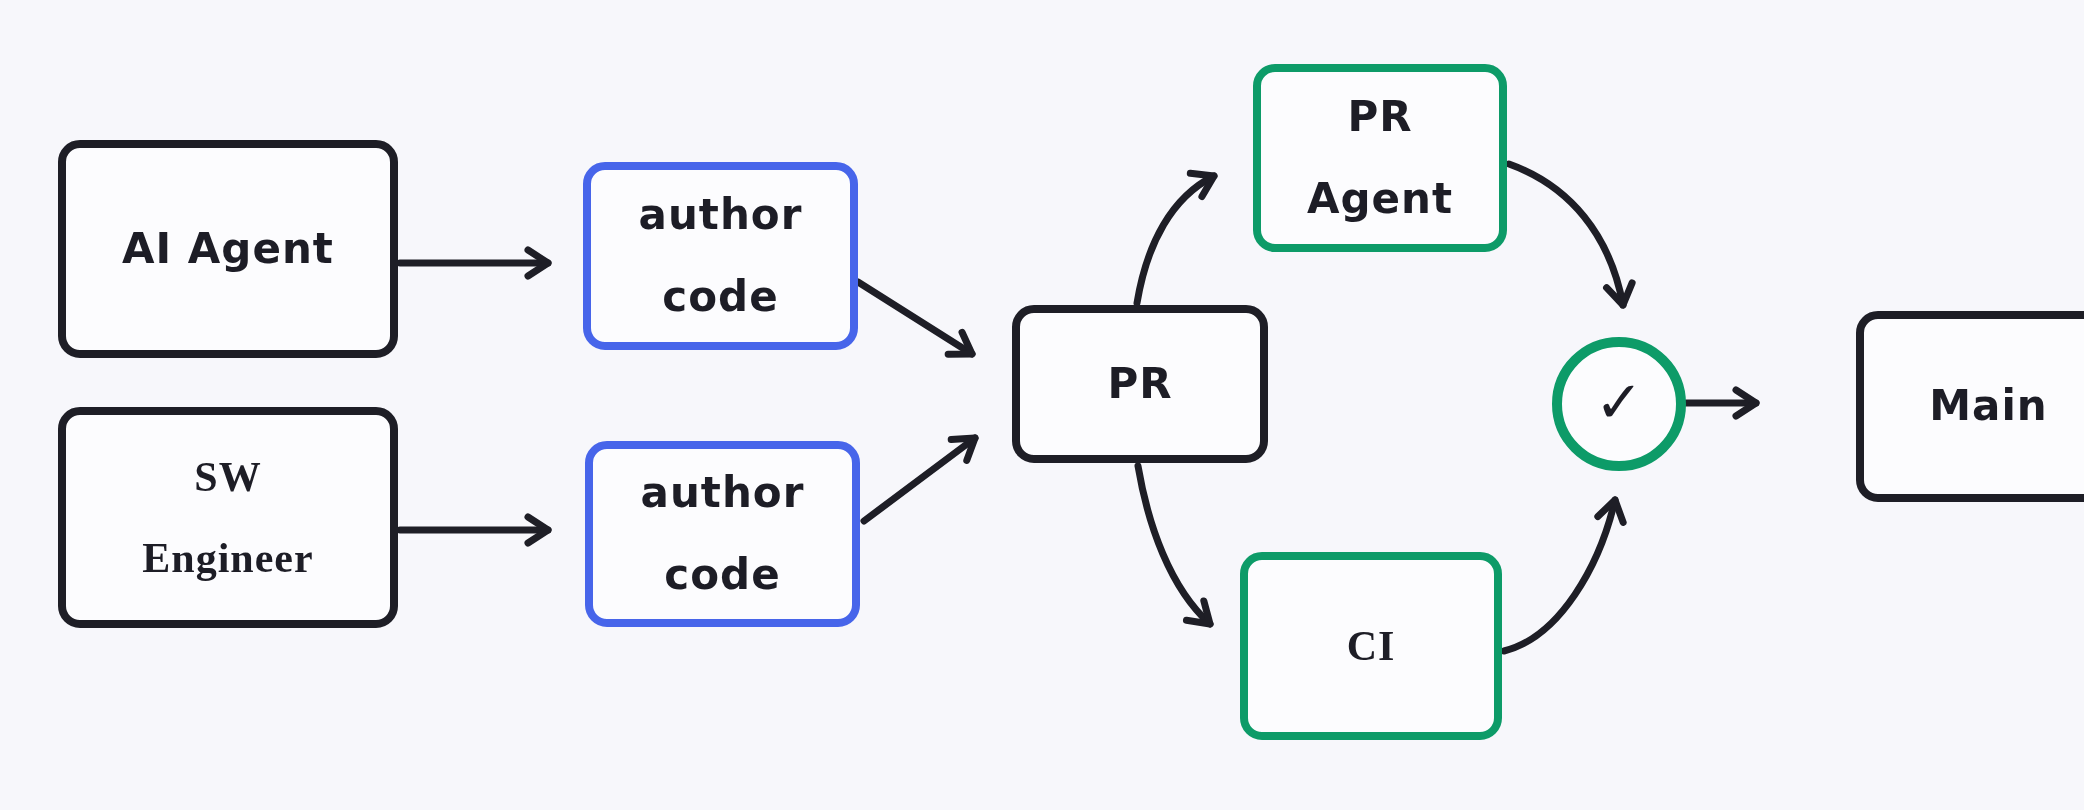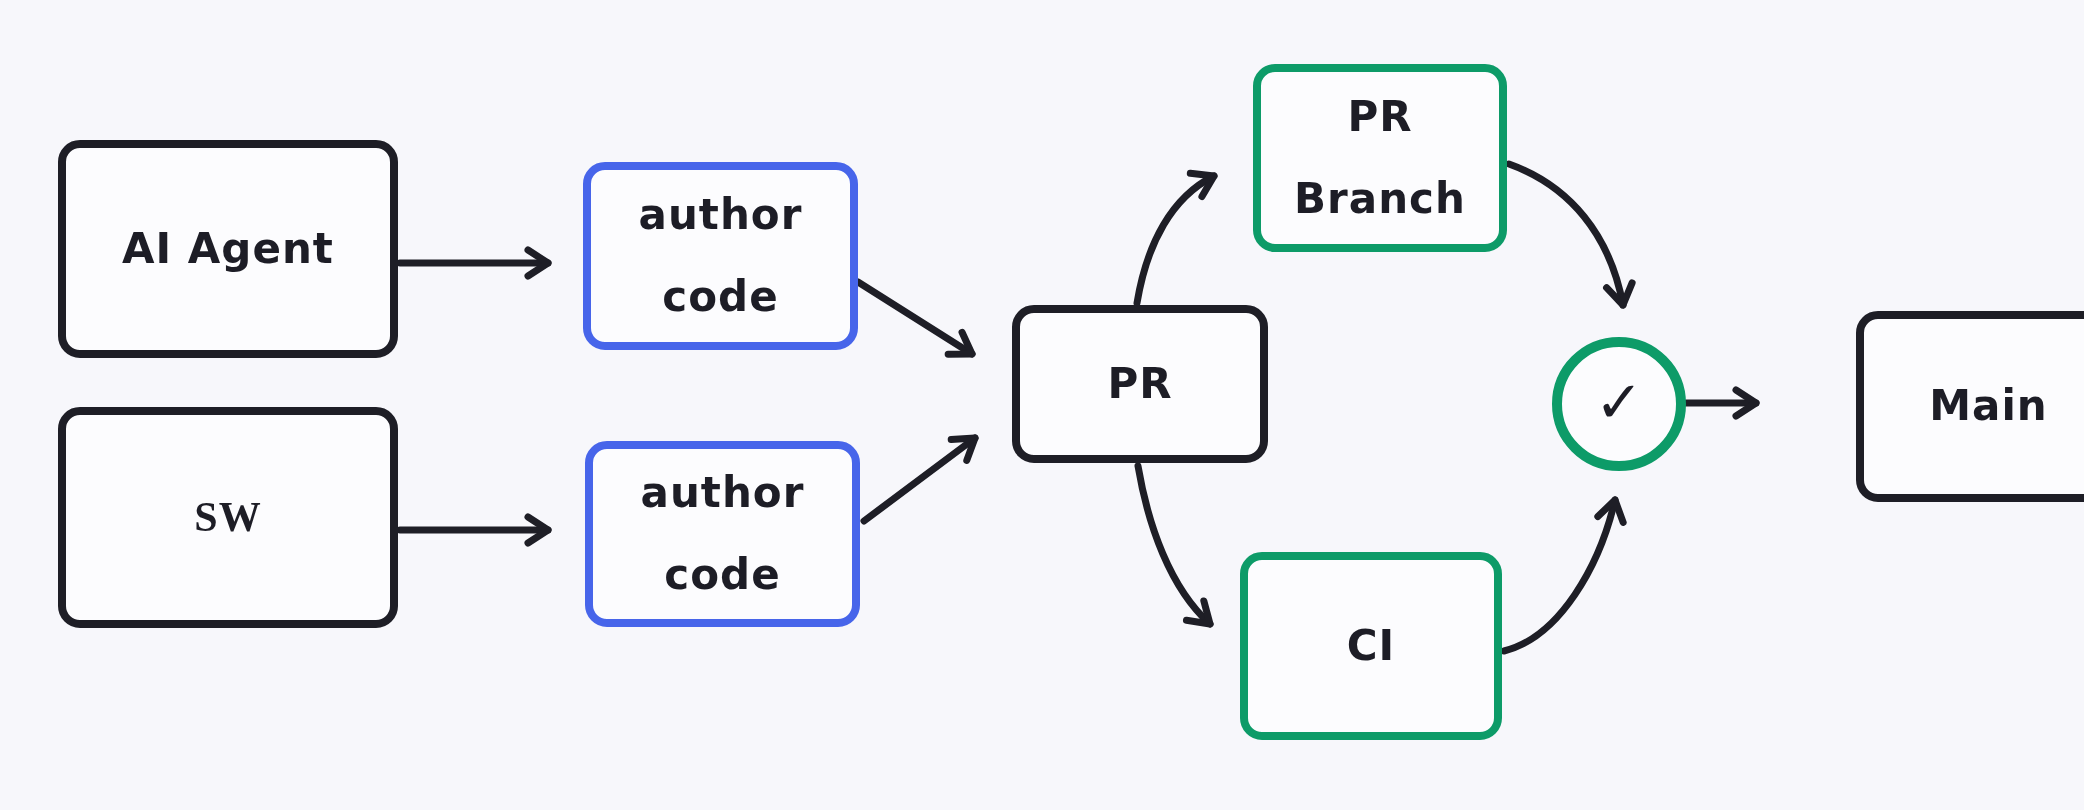--- a/index.html
+++ b/index.html
@@ -26,21 +26,21 @@
     letter-spacing:1px;text-align:center;gap:29px;
   }
   .node.blue{border-color:var(--stroke-blue);}
   .node.green{border-color:var(--stroke-green);}
   .n-ai-agent{left:58px;top:140px;width:340px;height:218px;}
   .n-sw-engineer{left:58px;top:407px;width:340px;height:221px;font-family:Liberation Serif, serif;}
   .n-author-top{left:583px;top:162px;width:275px;height:188px;}
   .n-author-bottom{left:585px;top:441px;width:275px;height:186px;}
   .n-pr{left:1012px;top:305px;width:256px;height:158px;}
   .n-pr-review{left:1253px;top:64px;width:254px;height:188px;}
-  .n-ci{left:1240px;top:552px;width:262px;height:188px;}
+  .n-ci{left:1240px;top:552px;width:262px;height:188px;font-family:Liberation Serif, serif;}
   .n-main-branch{left:1856px;top:311px;width:265px;height:191px;}
   .check-circle{
     position:absolute;left:1552px;top:337px;width:134px;height:134px;
     background:var(--fill);
     border:10px solid var(--stroke-green);
     border-radius:50%;
     display:flex;align-items:center;justify-content:center;
   }
   .check-glyph{
     font-size:58px;font-weight:700;color:var(--text);line-height:1;
@@ -68,39 +68,40 @@
     <path d="M 1504 651 C 1560 637 1600 565 1615 500" marker-end="url(#arrow)"></path>
     <path d="M 1686 403 L 1756 403" marker-end="url(#arrow)"></path>
   </svg>
 
   <div class="node n-ai-agent">
     <span>AI Agent</span>
   </div>
 
   <div class="node n-sw-engineer">
     <span>SW</span>
+    <span>Engineer</span>
   </div>
 
   <div class="node blue n-author-top">
     <span>author</span>
     <span>code</span>
   </div>
 
   <div class="node blue n-author-bottom">
     <span>author</span>
     <span>code</span>
   </div>
 
   <div class="node n-pr">
     <span>PR</span>
   </div>
 
   <div class="node green n-pr-review">
     <span>PR</span>
-    <span>Branch</span>
+    <span>Agent</span>
   </div>
 
   <div class="node green n-ci">
     <span>CI</span>
   </div>
 
   <div class="check-circle">
     <span class="check-glyph">✓</span>
   </div>
 

